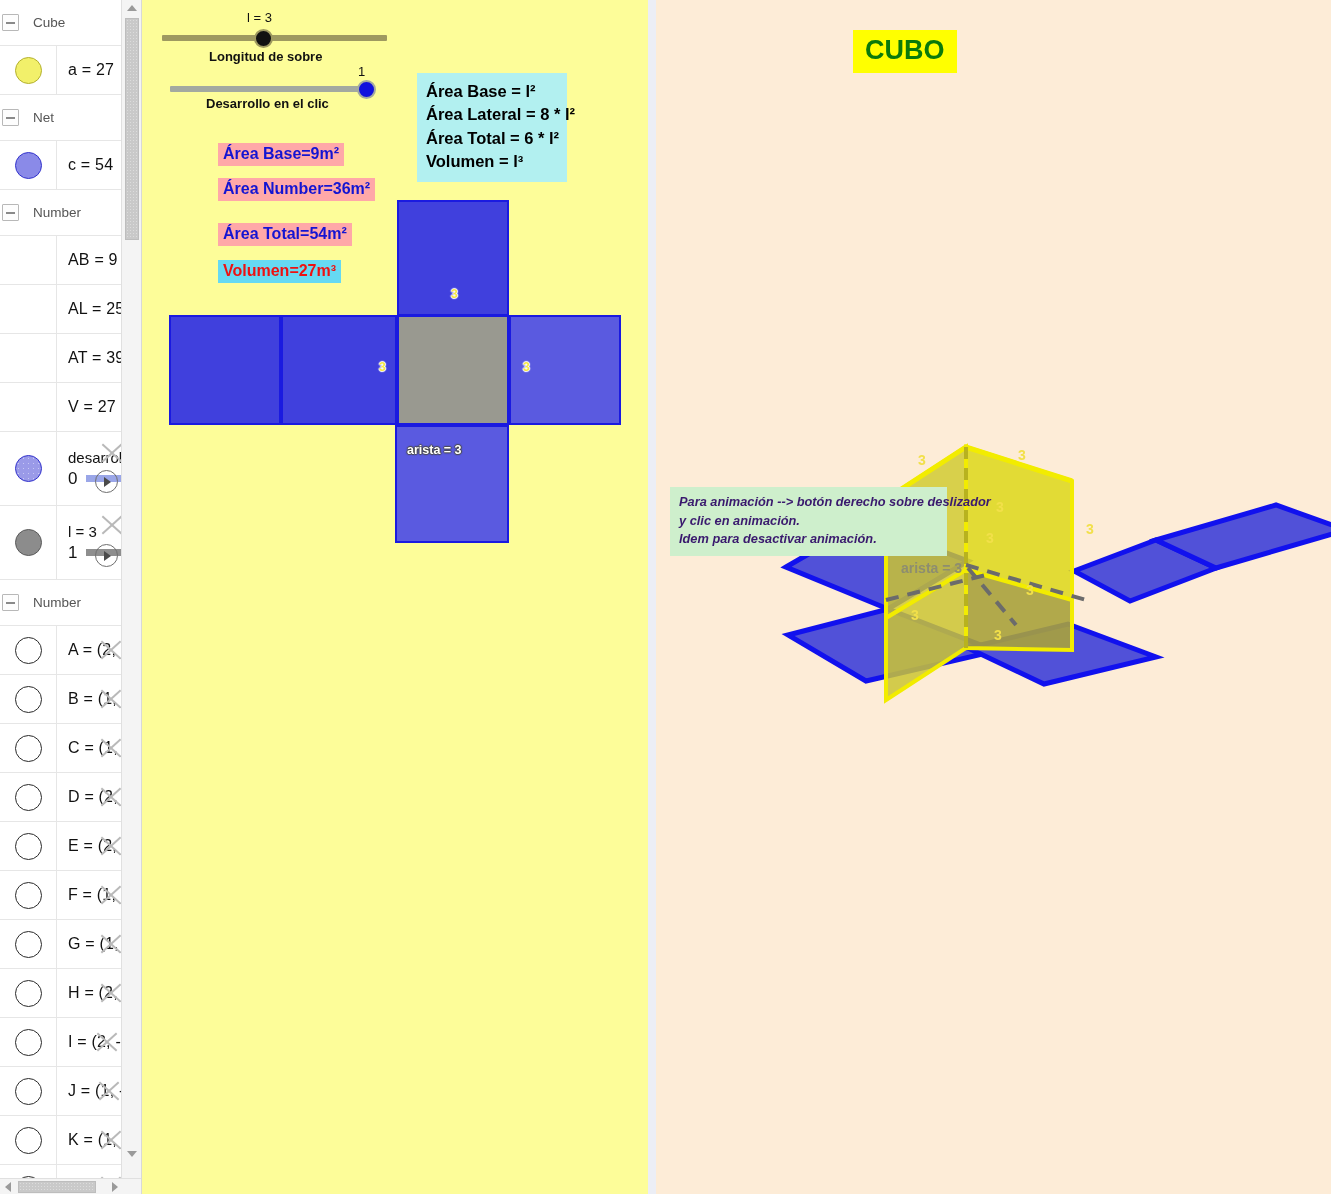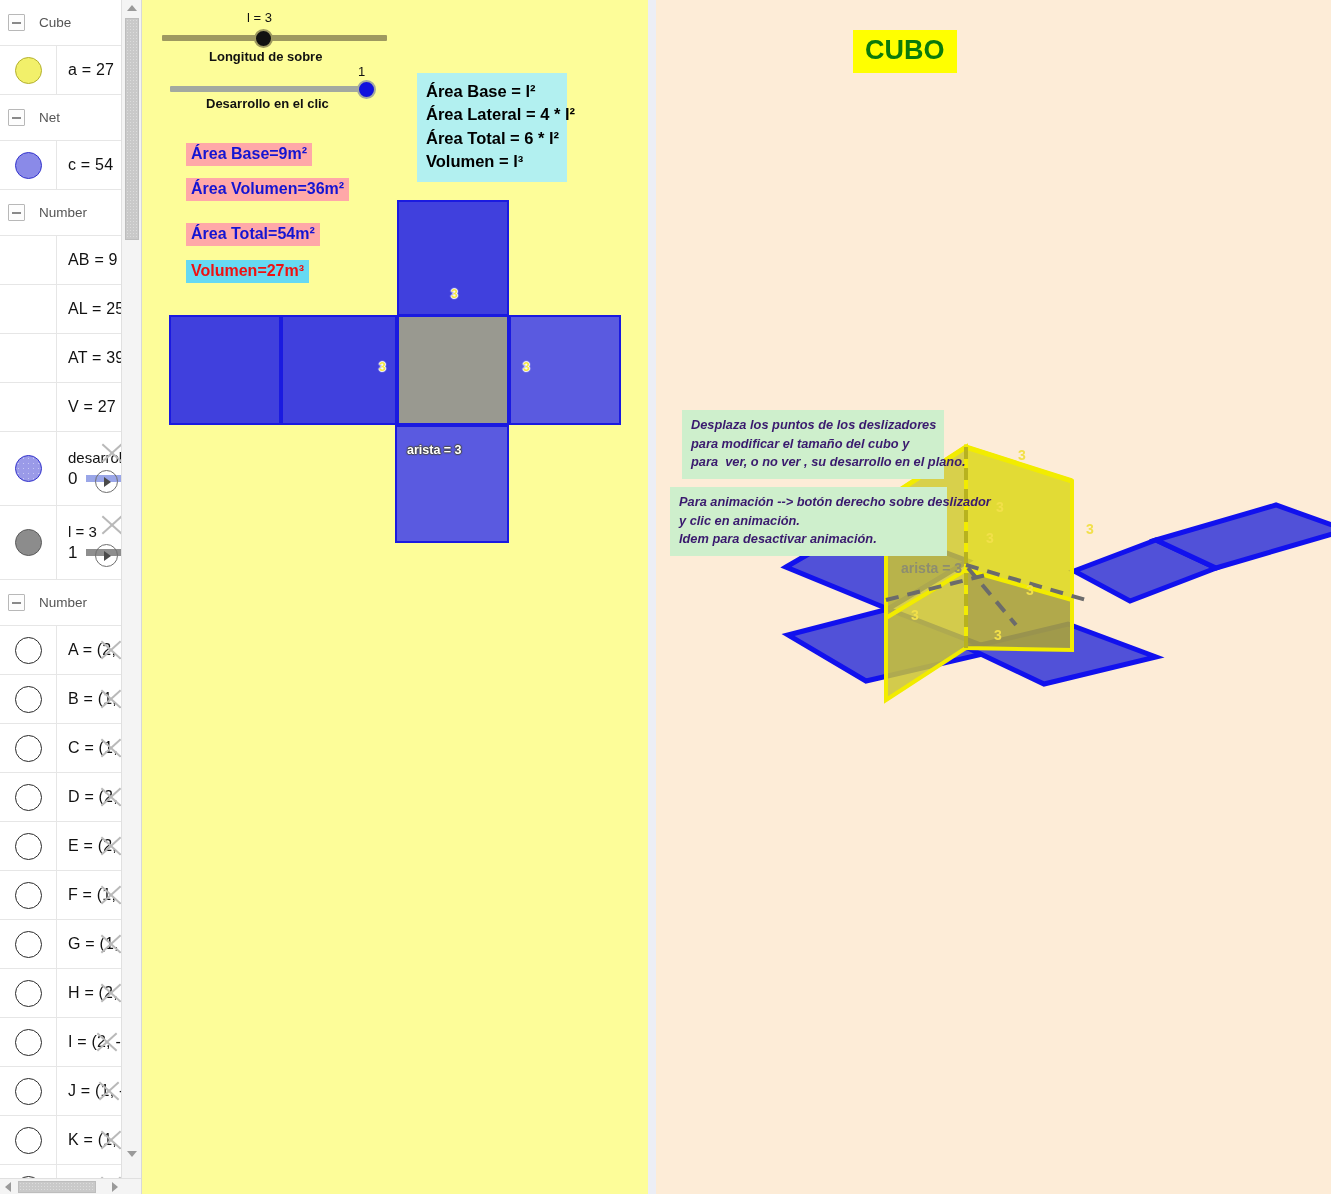--- a/index.html
+++ b/index.html
@@ -16,21 +16,21 @@
     position: relative;
     width: 142px; height: 1194px;
     background: #ffffff;
     border-right: 1px solid #d8d8d8;
     overflow: hidden;
     flex: 0 0 142px;
   }
   .sb-scroll { position: absolute; top: 0; left: 0; width: 121px; height: 1178px; overflow: hidden; }
   .grp-header {
     height: 46px; display: flex; align-items: center; gap: 14px;
-    padding-left: 8px; background: #fff; border-bottom: 1px solid #e6e6e6;
+    padding-left: 2px; background: #fff; border-bottom: 1px solid #e6e6e6;
   }
   .minus-box {
     width: 17px; height: 17px; border: 1px solid #b8b8b8; background: #fdfdfd;
     position: relative; border-radius: 1px;
   }
   .minus-box::after {
     content: ""; position: absolute; left: 3px; right: 3px; top: 7px;
     height: 1.5px; background: #8a8a8a;
   }
   .grp-title { font-size: 13.5px; color: #555; }
@@ -140,21 +140,21 @@
     position: absolute; font-size: 13px; font-weight: bold; color: #111; white-space: nowrap;
   }
   .sl-value {
     position: absolute; font-size: 13px; color: #111; white-space: nowrap;
   }
 
   .infobox {
     position: absolute; font-weight: bold; white-space: pre; line-height: 1.42;
   }
   .box-cyan { background: #b2f0f0; color: #000; font-size: 16.5px; padding: 7px 9px 8px 9px; }
-  .tag { position: absolute; font-weight: bold; font-size: 16px; white-space: nowrap; padding: 2px 5px 3px 5px; }
+  .tag { position: absolute; font-weight: bold; font-size: 16px; white-space: nowrap; padding: 2px 5px 3px 5px; margin-left: 32px; }
   .tag.pink { background: #ffa8a8; color: #1414d2; }
   .tag.cyanred { background: #66d9f2; color: #ee1111; }
 
   
   .face { position: absolute; border: 2px solid #1a1ae0; }
   .f-blue   { background: #4040dd; }
   .f-blue2  { background: #5a5ae0; }
   .f-gray   { background: #999990; }
   .net-lab {
     position: absolute; font-size: 12px; font-weight: bold; color: #f5e642;
@@ -425,26 +425,26 @@
     </div>
 
     <div class="slider-widget" style="left:0;top:58px;width:506px;height:60px">
       <div class="sl-value" style="left:216px;top:6px">1</div>
       <div class="sl-track" style="left:28px;top:28px;width:200px;background:#a3a9a0"></div>
       <div class="sl-knob" style="left:215px;top:22px;width:19px;height:19px;background:#1111dd;border:2.5px solid #a3a9a0"></div>
       <div class="sl-caption" style="left:64px;top:38px">Desarrollo en el clic</div>
     </div>
 
     <div class="infobox box-cyan" style="left:275px;top:73px;width:150px">Área Base = l²
-Área Lateral = 4 * l²
+Área Lateral = 8 * l²
 Área Total = 6 * l²
 Volumen = l³</div>
 
     <div class="tag pink" style="left:44px;top:143px">Área Base=9m²</div>
-    <div class="tag pink" style="left:44px;top:178px">Área Volumen=36m²</div>
+    <div class="tag pink" style="left:44px;top:178px">Área Number=36m²</div>
     <div class="tag pink" style="left:44px;top:223px">Área Total=54m²</div>
     <div class="tag cyanred" style="left:44px;top:260px">Volumen=27m³</div>
 
     <div class="face f-blue" style="left:255px;top:200px;width:112px;height:116px"></div>
     <div class="face f-blue" style="left:27px;top:315px;width:112px;height:110px"></div>
     <div class="face f-blue" style="left:139px;top:315px;width:116px;height:110px"></div>
     <div class="face f-gray" style="left:255px;top:315px;width:112px;height:110px"></div>
     <div class="face f-blue2" style="left:367px;top:315px;width:112px;height:110px"></div>
     <div class="face f-blue2" style="left:253px;top:425px;width:114px;height:118px"></div>
 
@@ -501,21 +501,18 @@
         <text x="233" y="508">3</text>
         <text x="330" y="543">3</text>
         <text x="430" y="534">3</text>
         <text x="255" y="620">3</text>
         <text x="338" y="640">3</text>
         <text x="370" y="595">3</text>
       </g>
       <text x="245" y="573" font-family="Liberation Sans, sans-serif" font-size="14" fill="#8d8d70" font-weight="bold">arista = 3</text>
     </svg>
 
-    <div class="hint" style="left:26px;top:410px;width:262px">Desplaza los puntos de los deslizadores
-para modificar el tamaño del cubo y
-para  ver, o no ver , su desarrollo en el plano.</div>
     <div class="hint" style="left:14px;top:487px;width:277px">Para animación --&gt; botón derecho sobre deslizador
 y clic en animación.
 Idem para desactivar animación.</div>
   </div>
 
 </div>
 
 </body></html>

